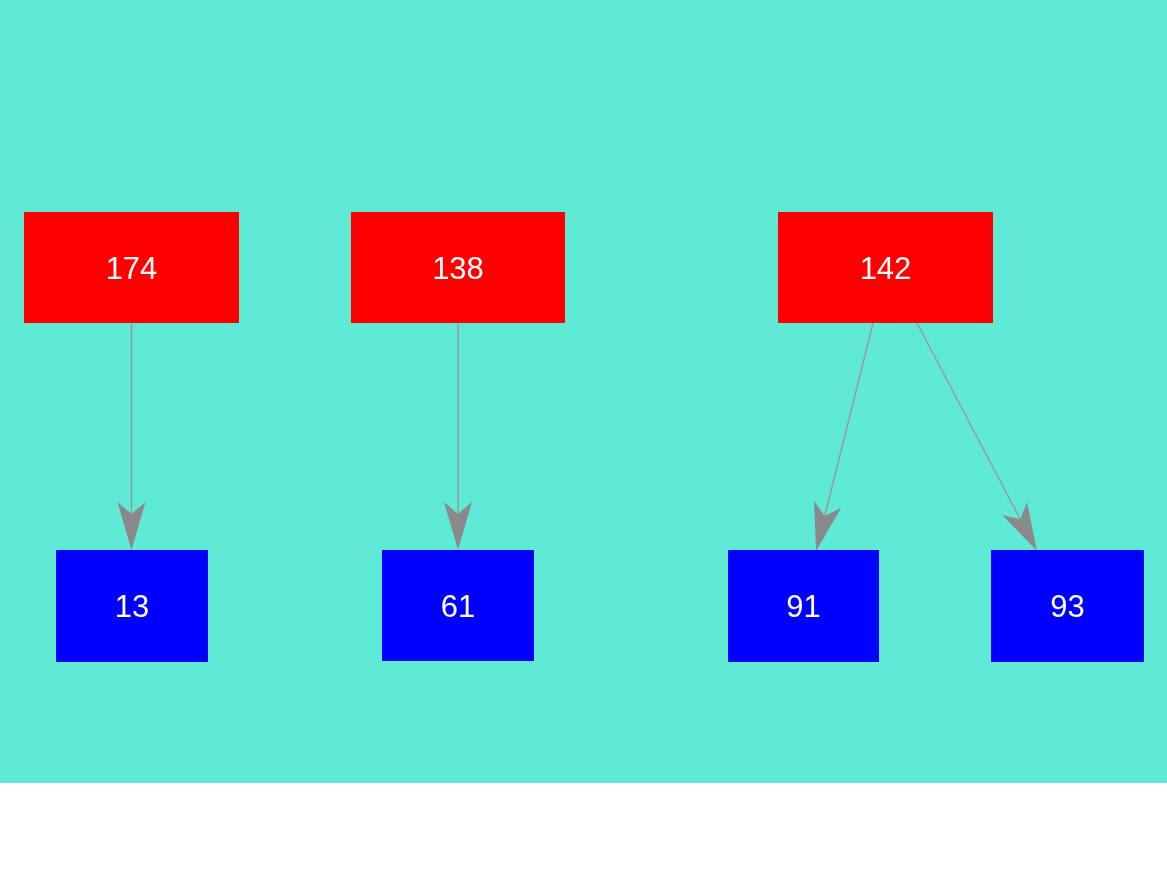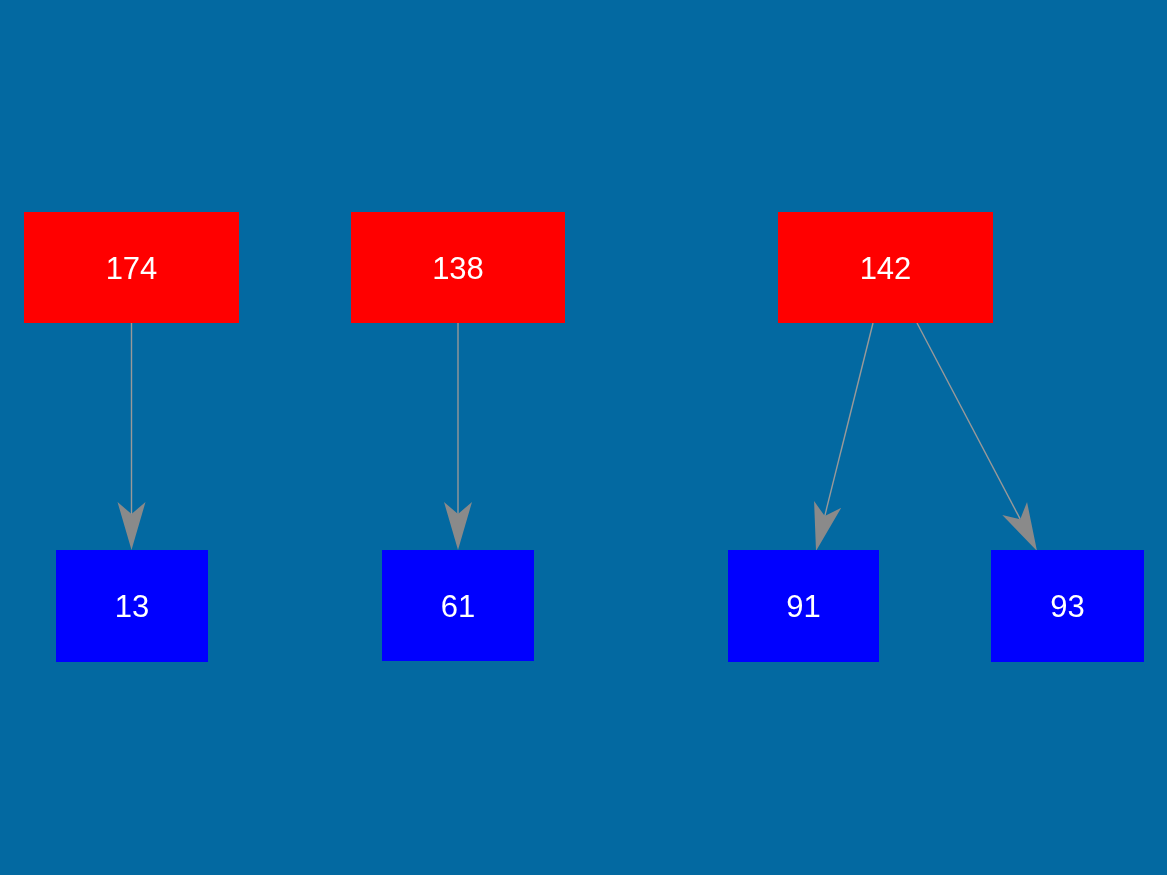--- a/index.html
+++ b/index.html
@@ -3,22 +3,22 @@
 <meta charset="utf-8">
 <style>
   html, body {
     margin: 0;
     padding: 0;
     background: #ffffff;
   }
   .canvas {
     position: relative;
     width: 1167px;
-    height: 875px;
-    background: #0369a1;
+    height: 783px;
+    background: #5eead4;
     overflow: hidden;
   }
   svg {
     display: block;
   }
   .node-label {
     font-family: "Liberation Sans", "DejaVu Sans", sans-serif;
     font-size: 31px;
     fill: #ffffff;
     text-anchor: middle;

